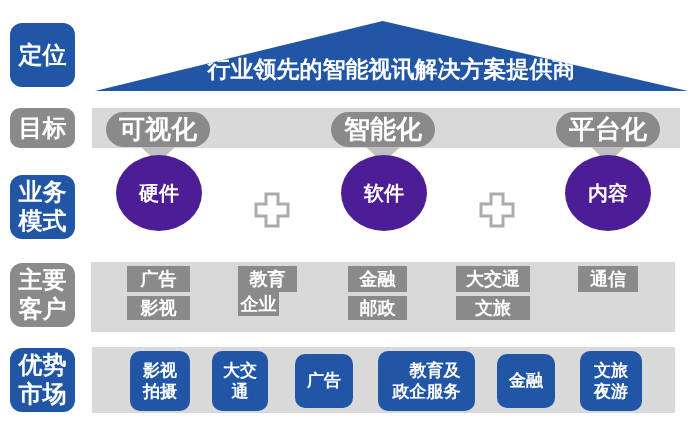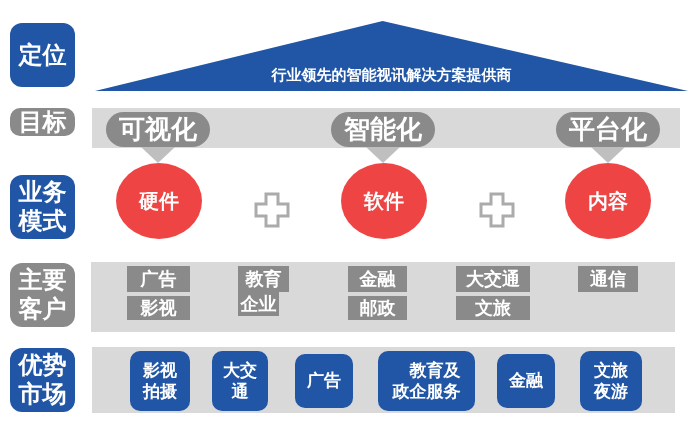--- a/index.html
+++ b/index.html
@@ -17,40 +17,40 @@
   .lbl.blue{background:#2056A5;}
   .lbl.gray{background:#8A8A8A;}
   
   .roof{
     position:absolute;left:95px;top:21px;width:593px;height:70px;
     background:#2056A5;
     clip-path:polygon(0% 100%,48.5% 0%,100% 100%);
   }
   .roof-text{
     position:absolute;left:0;right:0;bottom:6px;text-align:center;
-    color:#fff;font-weight:bold;font-size:15px;letter-spacing:0px;
+    color:#fff;font-weight:bold;font-size:23px;letter-spacing:0px;
   }
   
   .band{position:absolute;background:#D9D9D9;}
   
   .pill{
     position:absolute;top:112px;height:35px;width:104px;
     background:#8A8A8A;border-radius:18px;
     display:flex;align-items:center;justify-content:center;
     color:#fff;font-weight:bold;font-size:26px;
   }
   .arrow-down{
     position:absolute;top:147px;width:0;height:0;
     border-left:17px solid transparent;border-right:17px solid transparent;
     border-top:16px solid #BFBFBF;
   }
   
   .circle{
-    position:absolute;top:163px;width:86px;height:76px;
-    background:#ef4444;border-radius:50%;
+    position:absolute;top:155px;width:86px;height:76px;
+    background:#4c1d95;border-radius:50%;
     display:flex;align-items:center;justify-content:center;
     color:#fff;font-weight:bold;font-size:20px;
   }
   .plus{position:absolute;top:192px;width:36px;height:36px;}
   
   .gbox{
     position:absolute;background:#8A8A8A;color:#fff;font-weight:bold;
     font-size:18px;display:flex;align-items:center;justify-content:center;
   }
   
@@ -61,21 +61,21 @@
     line-height:1.25;white-space:pre-line;
   }
   .bbox.short{top:354px;height:54px;}
 </style>
 </head>
 <body>
 
 <div class="stage">
 
   <div class="lbl blue" style="top:23px;height:64px;">定位</div>
-  <div class="lbl gray" style="top:108px;height:28px;border-radius:10px;">目标</div>
+  <div class="lbl gray" style="top:108px;height:40px;border-radius:10px;">目标</div>
   <div class="lbl blue" style="top:175px;height:64px;">业务
 模式</div>
   <div class="lbl gray" style="top:263px;height:64px;">主要
 客户</div>
   <div class="lbl blue" style="top:348px;height:64px;">优势
 市场</div>
 
   <div class="roof">
     <div class="roof-text">行业领先的智能视讯解决方案提供商</div>
   </div>
@@ -97,21 +97,21 @@
   </svg>
   <svg class="plus" style="left:479px;" viewBox="0 0 36 36">
     <polygon points="12,2 24,2 24,12 34,12 34,24 24,24 24,34 12,34 12,24 2,24 2,12 12,12" fill="#ffffff" stroke="#ABABAB" stroke-width="3"></polygon>
   </svg>
 
   <div class="band" style="left:91px;top:262px;width:584px;height:70px;"></div>
 
   <div class="gbox" style="left:127px;top:266px;width:63px;height:26px;">广告</div>
   <div class="gbox" style="left:127px;top:296px;width:63px;height:24px;">影视</div>
 
-  <div class="gbox" style="left:238px;top:266px;width:51px;height:26px;">教育</div>
+  <div class="gbox" style="left:238px;top:266px;width:59px;height:26px;">教育</div>
   <div class="gbox" style="left:238px;top:292px;width:41px;height:24px;">企业</div>
 
   <div class="gbox" style="left:348px;top:266px;width:59px;height:26px;">金融</div>
   <div class="gbox" style="left:348px;top:296px;width:59px;height:24px;">邮政</div>
 
   <div class="gbox" style="left:456px;top:266px;width:74px;height:26px;">大交通</div>
   <div class="gbox" style="left:456px;top:296px;width:74px;height:24px;">文旅</div>
 
   <div class="gbox" style="left:578px;top:266px;width:60px;height:26px;">通信</div>
 

